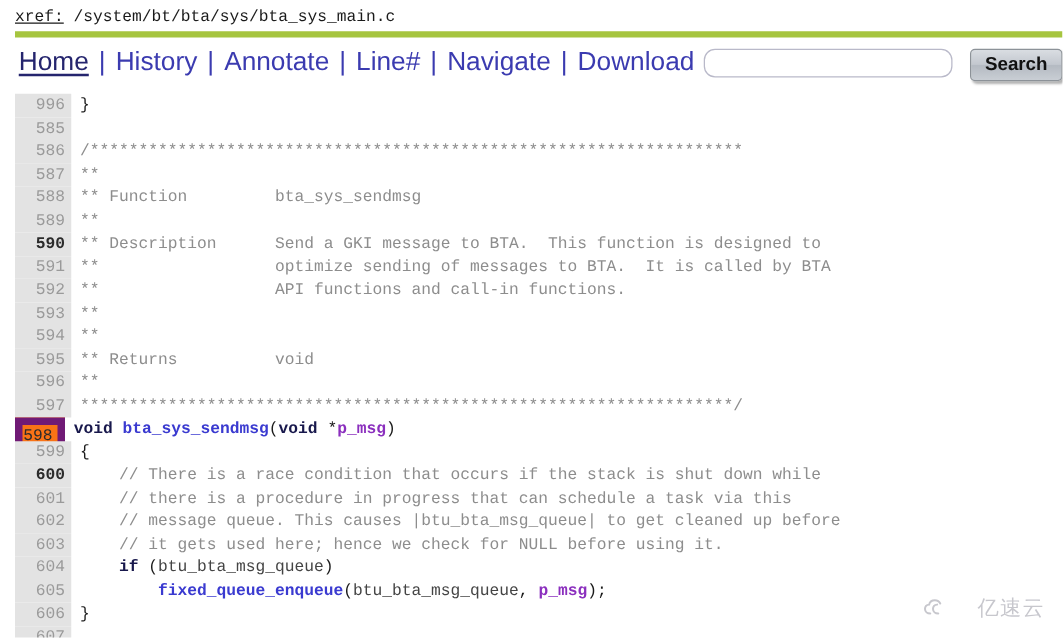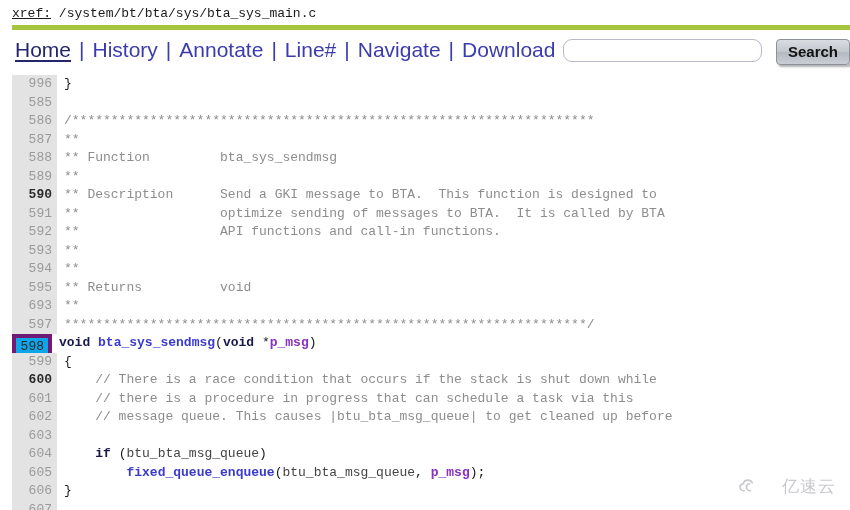--- a/index.html
+++ b/index.html
@@ -112,22 +112,22 @@
     color: #9a9a9a;
     font-family: "Liberation Mono", monospace;
     font-size: 13px;
     user-select: none;
   }
   .lnum.major {
     color: #2b2b2b;
     font-weight: bold;
   }
   .lnum.current {
-    background: #0ea5e9;
-    border: 4px solid #701a75;
+    background: #f97316;
+    border: 6px solid #701a75;
     box-sizing: border-box;
     color: #2b2b2b;
     padding-right: 4px;
   }
   .ltext {
     padding-left: 7px;
     white-space: pre;
     color: #1a1a1a;
   }
 
@@ -191,28 +191,28 @@
     <div class="code-line"><span class="lnum">586</span><span class="ltext"><span class="c-comment">/*******************************************************************</span></span></div>
     <div class="code-line"><span class="lnum">587</span><span class="ltext"><span class="c-comment">**</span></span></div>
     <div class="code-line"><span class="lnum">588</span><span class="ltext"><span class="c-comment">** Function         bta_sys_sendmsg</span></span></div>
     <div class="code-line"><span class="lnum">589</span><span class="ltext"><span class="c-comment">**</span></span></div>
     <div class="code-line"><span class="lnum major">590</span><span class="ltext"><span class="c-comment">** Description      Send a GKI message to BTA.  This function is designed to</span></span></div>
     <div class="code-line"><span class="lnum">591</span><span class="ltext"><span class="c-comment">**                  optimize sending of messages to BTA.  It is called by BTA</span></span></div>
     <div class="code-line"><span class="lnum">592</span><span class="ltext"><span class="c-comment">**                  API functions and call-in functions.</span></span></div>
     <div class="code-line"><span class="lnum">593</span><span class="ltext"><span class="c-comment">**</span></span></div>
     <div class="code-line"><span class="lnum">594</span><span class="ltext"><span class="c-comment">**</span></span></div>
     <div class="code-line"><span class="lnum">595</span><span class="ltext"><span class="c-comment">** Returns          void</span></span></div>
-    <div class="code-line"><span class="lnum">693</span><span class="ltext"><span class="c-comment">**</span></span></div>
+    <div class="code-line"><span class="lnum">596</span><span class="ltext"><span class="c-comment">**</span></span></div>
     <div class="code-line"><span class="lnum">597</span><span class="ltext"><span class="c-comment">*******************************************************************/</span></span></div>
     <div class="code-line"><span class="lnum current">598</span><span class="ltext"><span class="c-kw">void</span> <span class="c-fn">bta_sys_sendmsg</span><span class="c-punct">(</span><span class="c-kw">void</span> <span class="c-punct">*</span><span class="c-var">p_msg</span><span class="c-punct">)</span></span></div>
     <div class="code-line"><span class="lnum">599</span><span class="ltext"><span class="c-punct">{</span></span></div>
     <div class="code-line"><span class="lnum major">600</span><span class="ltext"><span class="c-comment">    // There is a race condition that occurs if the stack is shut down while</span></span></div>
     <div class="code-line"><span class="lnum">601</span><span class="ltext"><span class="c-comment">    // there is a procedure in progress that can schedule a task via this</span></span></div>
     <div class="code-line"><span class="lnum">602</span><span class="ltext"><span class="c-comment">    // message queue. This causes |btu_bta_msg_queue| to get cleaned up before</span></span></div>
-    <div class="code-line"><span class="lnum">603</span></div>
+    <div class="code-line"><span class="lnum">603</span><span class="ltext"><span class="c-comment">    // it gets used here; hence we check for NULL before using it.</span></span></div>
     <div class="code-line"><span class="lnum">604</span><span class="ltext">    <span class="c-kw">if</span> <span class="c-punct">(</span><span class="c-ident">btu_bta_msg_queue</span><span class="c-punct">)</span></span></div>
     <div class="code-line"><span class="lnum">605</span><span class="ltext">        <span class="c-fn">fixed_queue_enqueue</span><span class="c-punct">(</span><span class="c-ident">btu_bta_msg_queue</span><span class="c-punct">,</span> <span class="c-var">p_msg</span><span class="c-punct">);</span></span></div>
     <div class="code-line"><span class="lnum">606</span><span class="ltext"><span class="c-punct">}</span></span></div>
     <div class="code-line"><span class="lnum">607</span><span class="ltext"></span></div>
   </div>
 
 <div id="watermark">
   <svg width="24" height="15" viewBox="0 0 24 15">
     <path d="M6.2 11.8c-2.4 0-4.2-1.6-4.2-3.6 0-1.8 1.4-3.3 3.3-3.5 0.4-2.1 2.3-3.6 4.6-3.6 1.9 0 3.6 1.1 4.3 2.7" fill="none" stroke="#9a9aa5" stroke-width="1.6" stroke-linecap="round"></path>
     <path d="M12.6 11.8c-2.4 0-4.2-1.6-4.2-3.6 0-1.8 1.4-3.3 3.3-3.5" fill="none" stroke="#9a9aa5" stroke-width="1.6" stroke-linecap="round"></path>

